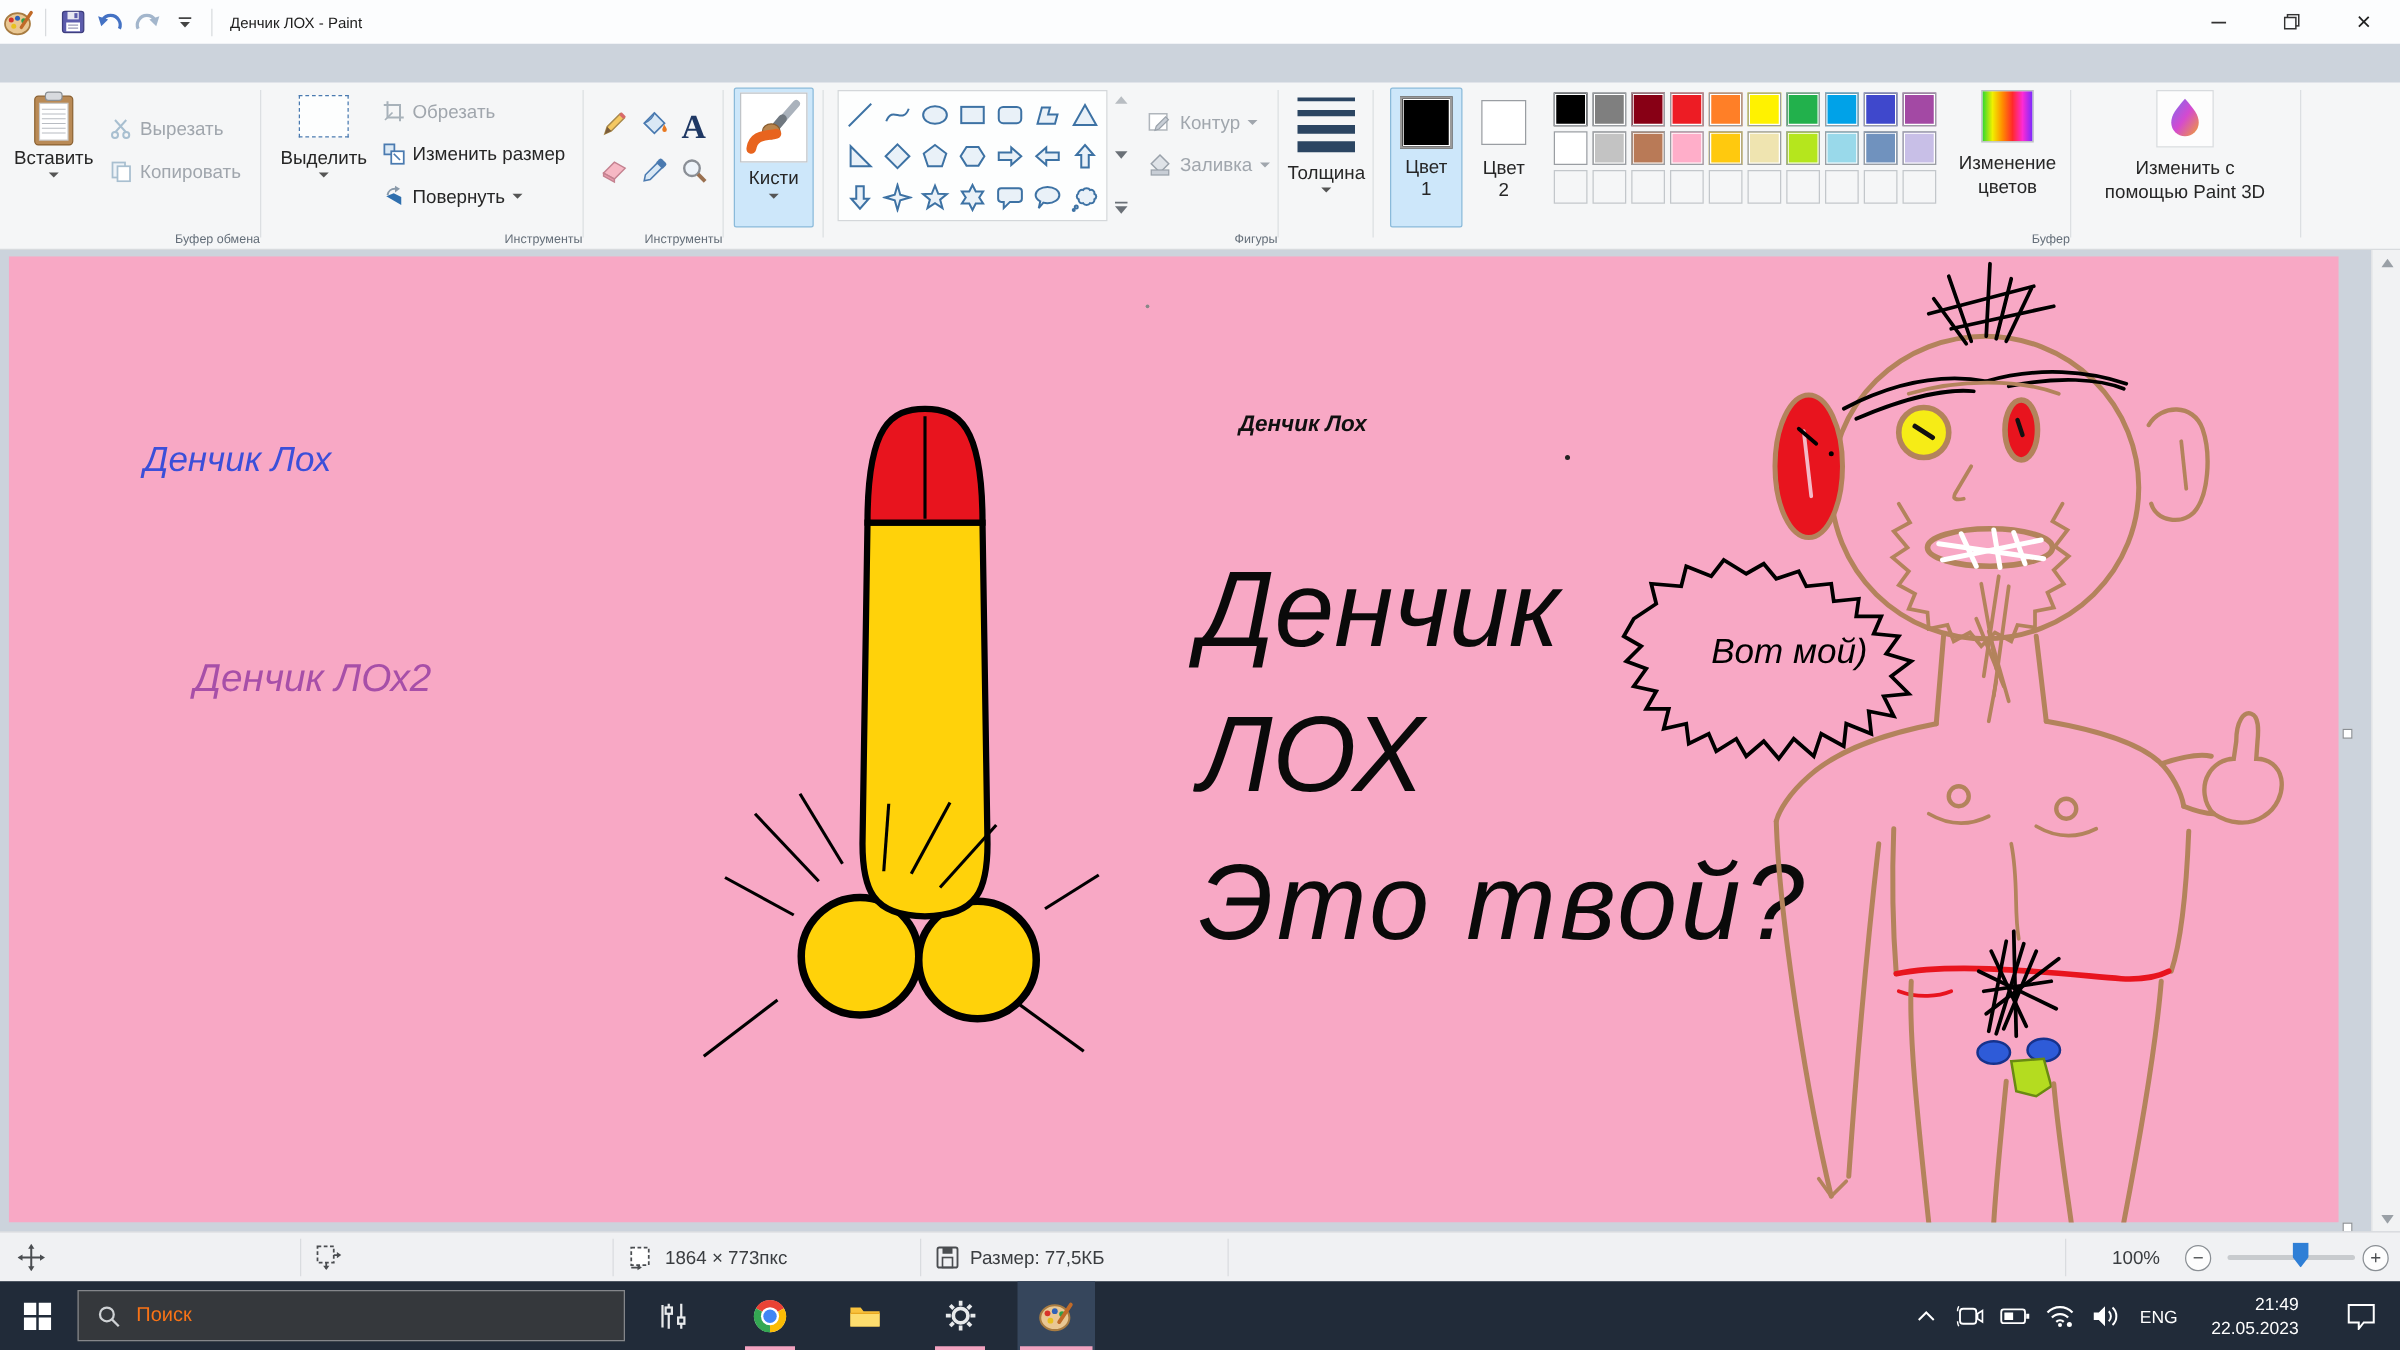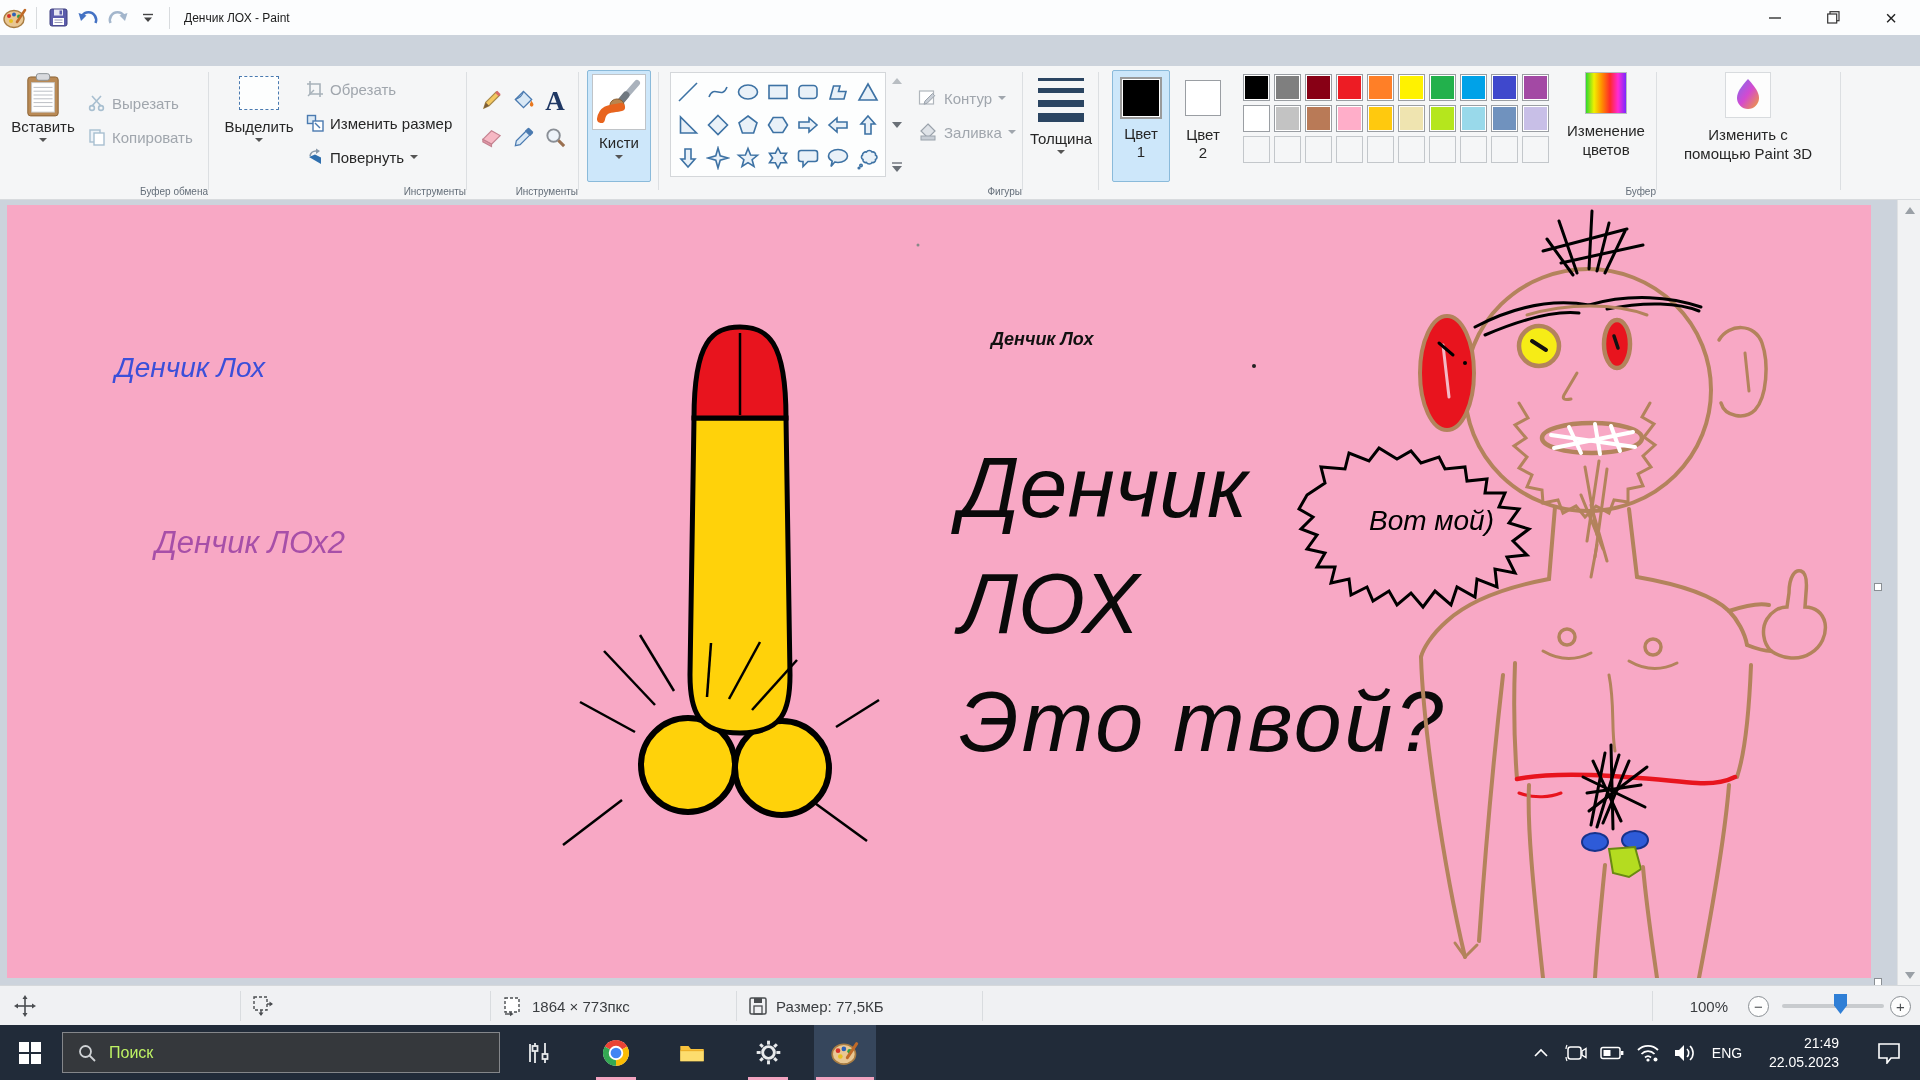--- a/index.html
+++ b/index.html
@@ -49,21 +49,21 @@
   .statusbar { position:absolute; left:0; top:985px; width:1920px; height:40px; background:#f0f1f3; border-top:1px solid #d5d8db; font-size:15px; color:#3a3d40; }
   .ssep { position:absolute; top:5px; height:30px; width:1px; background:#d9dcdf; }
   .sitem { position:absolute; top:0; height:40px; display:flex; align-items:center; gap:8px;text-align:right; }
   .zoom-circle { width:21px; height:21px; border-radius:50%; border:1px solid #8a8f94; background:#fdfdfd; display:flex; align-items:center; justify-content:center; font-size:15px; color:#4a4d50; }
 
   
   .taskbar { position:absolute; left:0; top:1025px; width:1920px; height:55px; background:#212b39; }
   .tb-cell { position:absolute; top:0; height:55px; display:flex; align-items:center; justify-content:center; }
   .tb-underline { position:absolute; bottom:0; height:3px; background:#f2a3c0; }
   .searchbox { position:absolute; left:62px; top:7px; width:438px; height:41px; background:#35383c; border:1px solid #84868a; display:flex; align-items:center; gap:12px; padding-left:14px; }
-  .search-text { color:#bef264; font-size:16px; }
+  .search-text { color:#f97316; font-size:16px; }
   .tray { position:absolute; right:0; top:0; height:55px; display:flex; align-items:center; color:#fff; }
   .tray-item { display:flex; align-items:center; justify-content:center; height:55px; }
   .clock { text-align:right; font-size:14px; color:#fff; line-height:1.35; }
 </style>
 </head>
 <body>
 
 <div class="app">
 
   <div class="titlebar">

